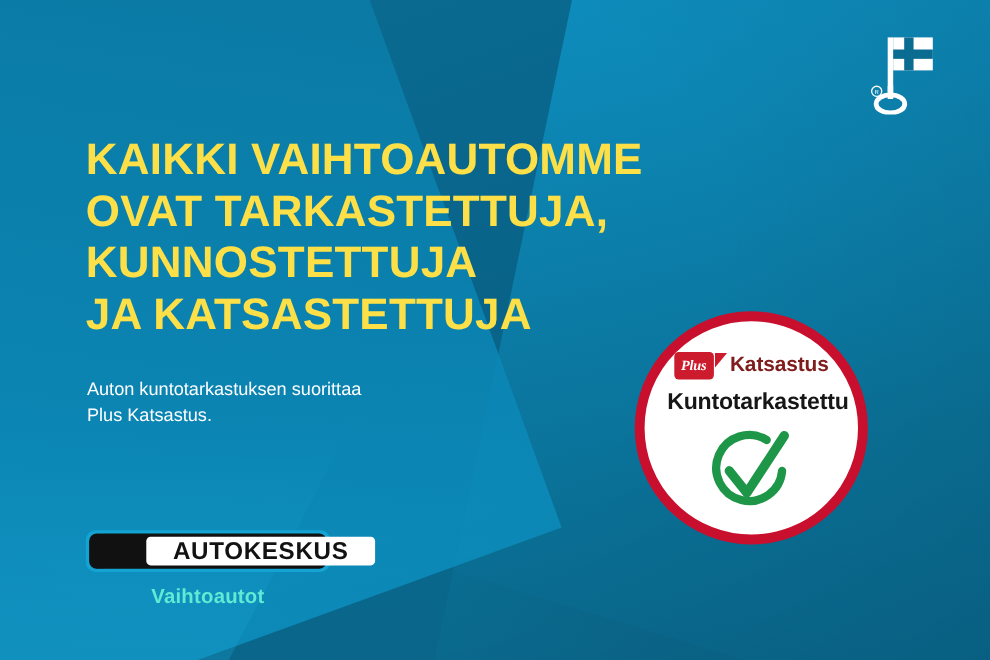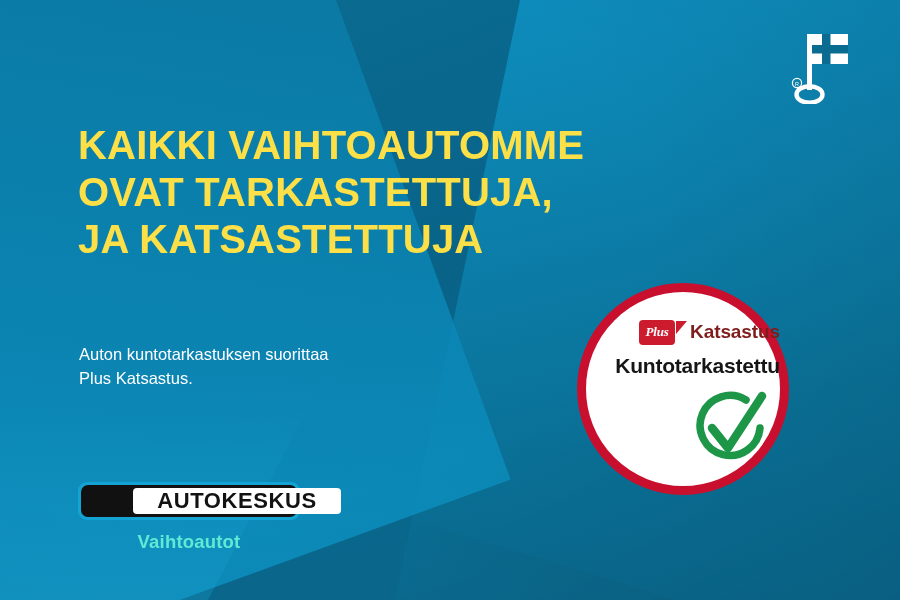--- a/index.html
+++ b/index.html
@@ -171,21 +171,21 @@
     left: 577px;
     top: 283px;
     width: 212px;
     height: 212px;
     border-radius: 50%;
     background: #ffffff;
     border: 9px solid #c8102e;
     box-sizing: border-box;
     display: flex;
     flex-direction: column;
-    align-items: flex-end;
+    align-items: center;
   }
   .badge-logo-row {
     display: flex;
     align-items: center;
     margin-top: 27px;
     height: 26px;
   }
   .plus-mark {
     position: relative;
     width: 36px;
@@ -260,20 +260,21 @@
       <rect x="40" y="8" width="8.5" height="30" fill="#0a6c91"></rect>
 
       <circle cx="15" cy="57" r="4.6" fill="none" stroke="#ffffff" stroke-width="1.2"></circle>
       <text x="15" y="59.6" font-size="5.4" fill="#ffffff" text-anchor="middle" font-family="Liberation Sans, sans-serif">R</text>
     </svg>
   </div>
 
   <div class="headline">
     <span class="hl">KAIKKI VAIHTOAUTOMME</span>
     <span class="hl">OVAT TARKASTETTUJA,</span>
+    <span class="hl">KUNNOSTETTUJA</span>
     <span class="hl">JA KATSASTETTUJA</span>
   </div>
 
   <div class="subtitle">
     <span class="sl">Auton kuntotarkastuksen suorittaa</span>
     <span class="sl">Plus Katsastus.</span>
   </div>
 
   <div class="logo-block">
     <div class="plate-outer">

